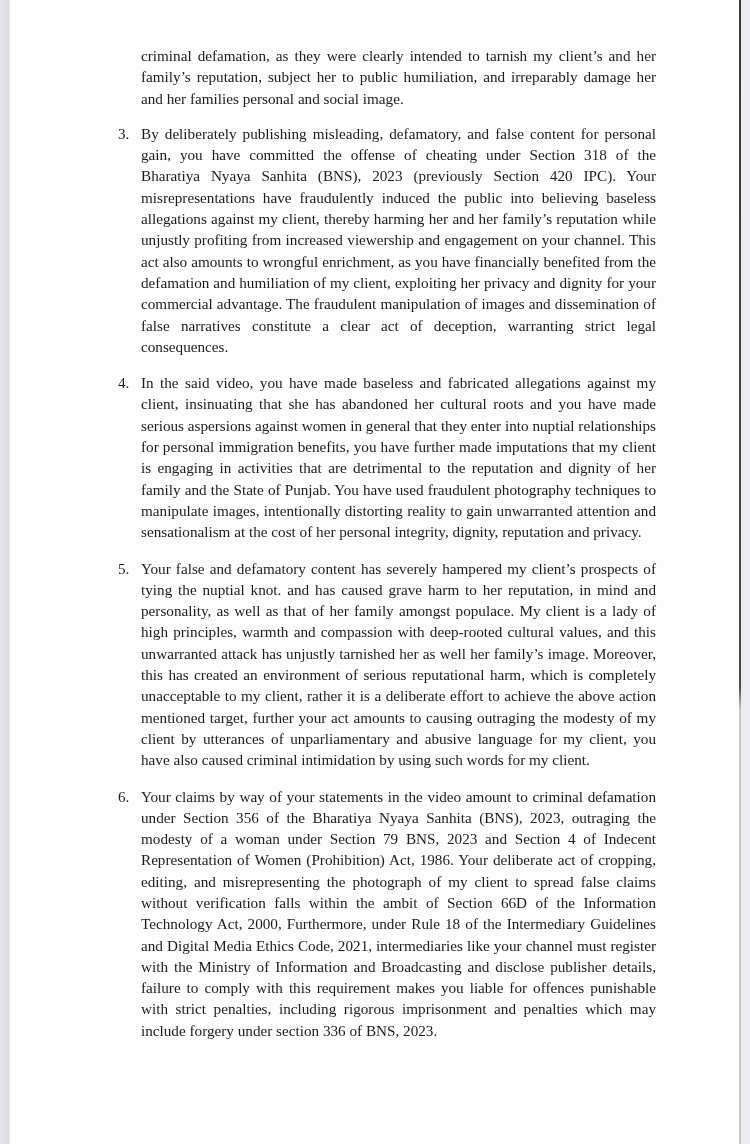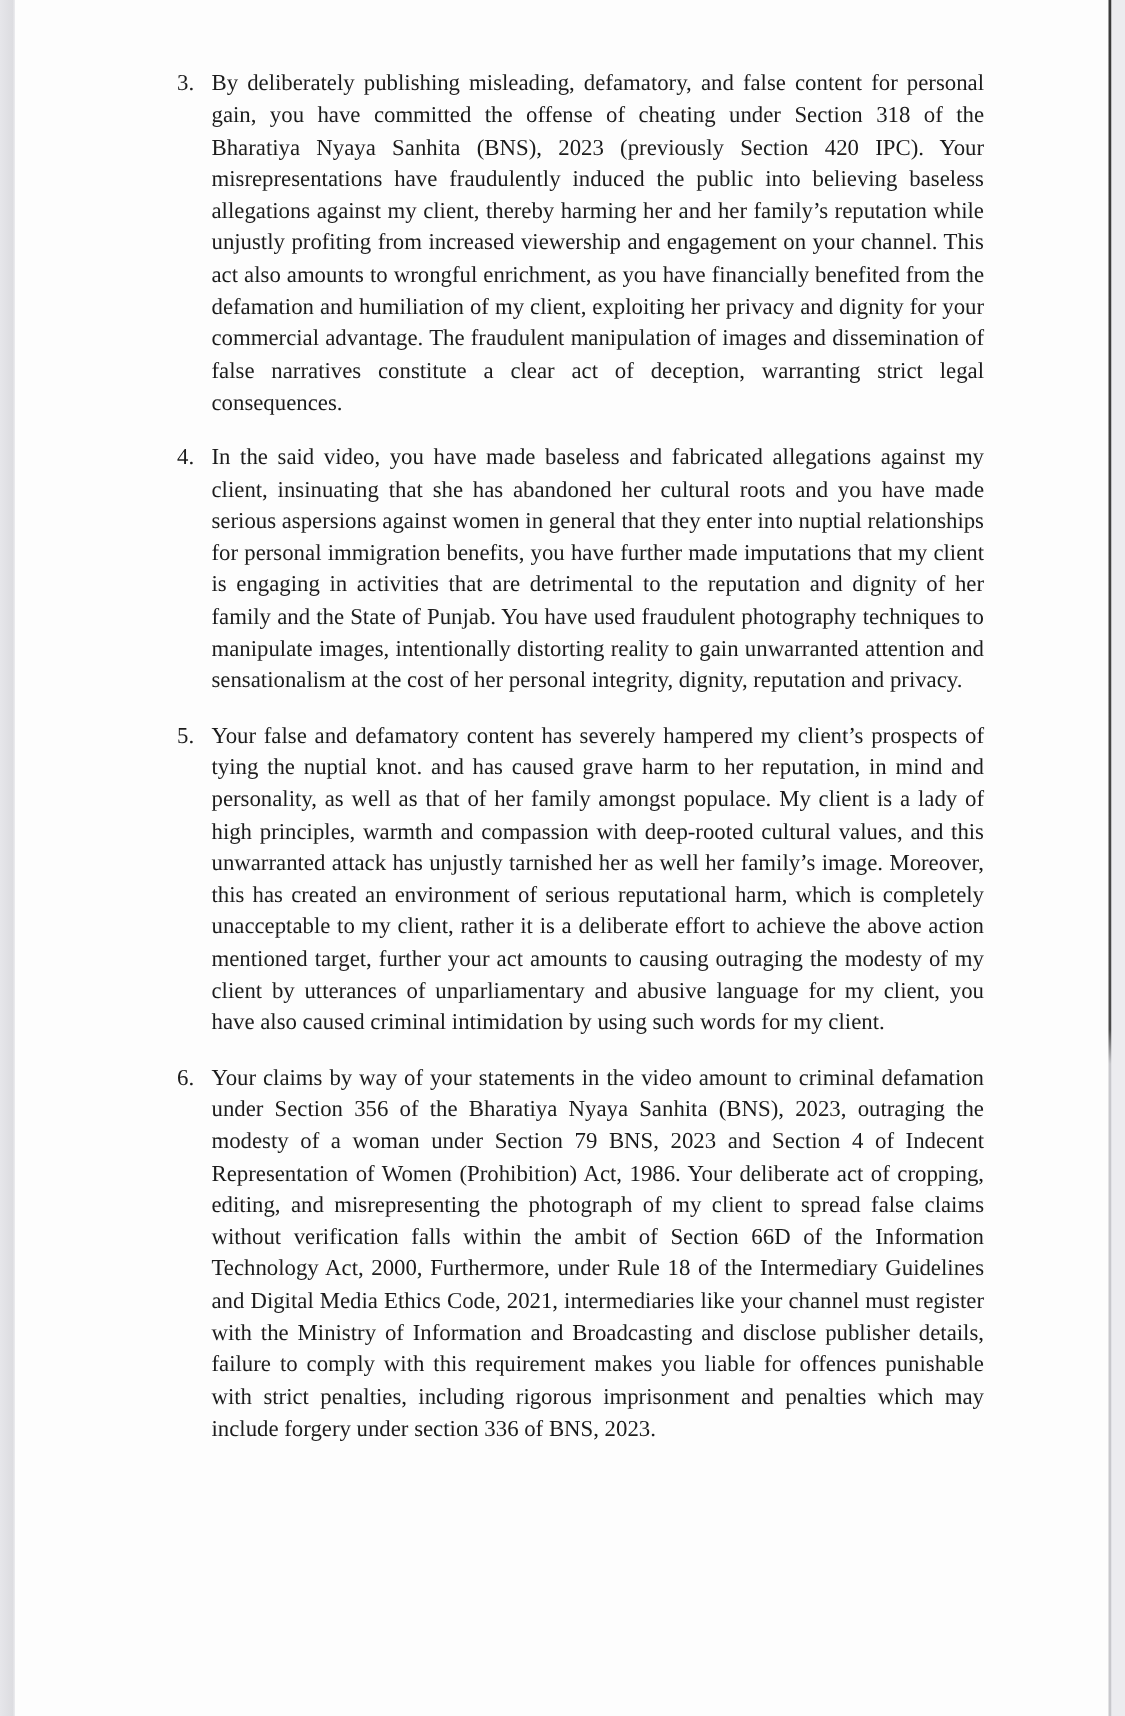--- a/index.html
+++ b/index.html
@@ -71,20 +71,23 @@
     #p4 { margin-bottom: 15px; }
     #p5 { margin-bottom: 15px; }
   </style>
 </head>
 <body>
 
 <div class="left-strip"></div>
 
 <div class="page">
   <div class="content">
+    <p class="para" id="p-cont">
+      <span class="text">criminal defamation, as they were clearly intended to tarnish my client’s and her family’s reputation, subject her to public humiliation, and irreparably damage her and her families personal and social image.</span>
+    </p>
 
     <p class="para" id="p3">
       <span class="num">3.</span>
       <span class="text">By deliberately publishing misleading, defamatory, and false content for personal gain, you have committed the offense of cheating under Section 318 of the Bharatiya Nyaya Sanhita (BNS), 2023 (previously Section 420 IPC). Your misrepresentations have fraudulently induced the public into believing baseless allegations against my client, thereby harming her and her family’s reputation while unjustly profiting from increased viewership and engagement on your channel. This act also amounts to wrongful enrichment, as you have financially benefited from the defamation and humiliation of my client, exploiting her privacy and dignity for your commercial advantage. The fraudulent manipulation of images and dissemination of false narratives constitute a clear act of deception, warranting strict legal consequences.</span>
     </p>
 
     <p class="para" id="p4">
       <span class="num">4.</span>
       <span class="text">In the said video, you have made baseless and fabricated allegations against my client, insinuating that she has abandoned her cultural roots and you have made serious aspersions against women in general that they enter into nuptial relationships for personal immigration benefits, you have further made imputations that my client is engaging in activities that are detrimental to the reputation and dignity of her family and the State of Punjab. You have used fraudulent photography techniques to manipulate images, intentionally distorting reality to gain unwarranted attention and sensationalism at the cost of her personal integrity, dignity, reputation and privacy.</span>
     </p>

